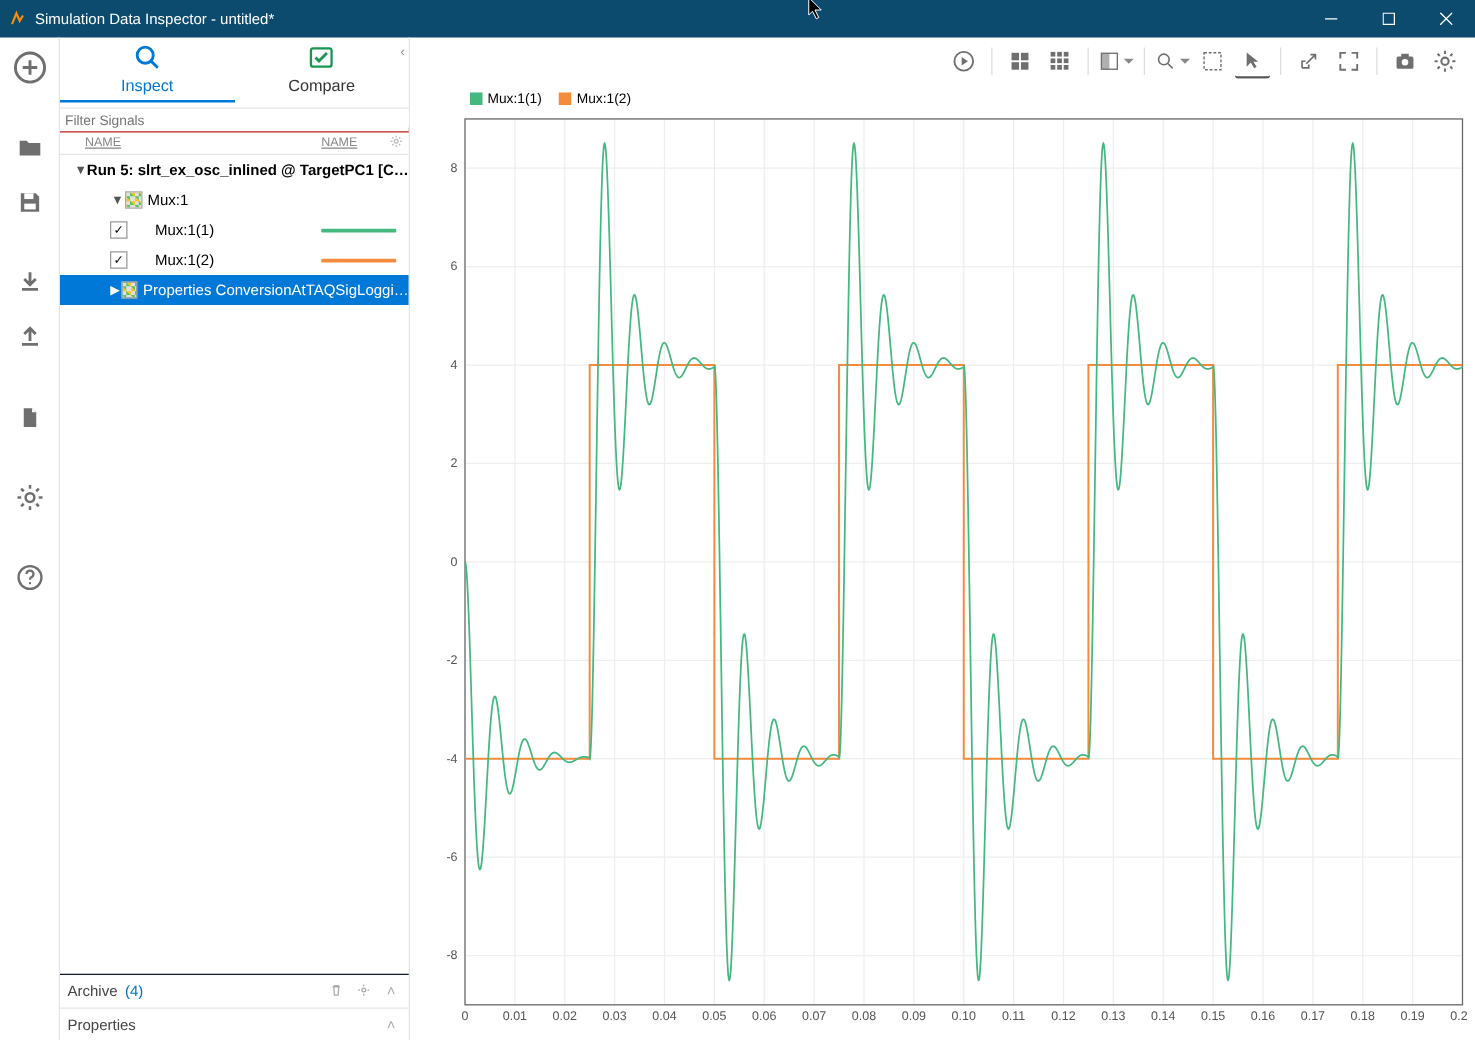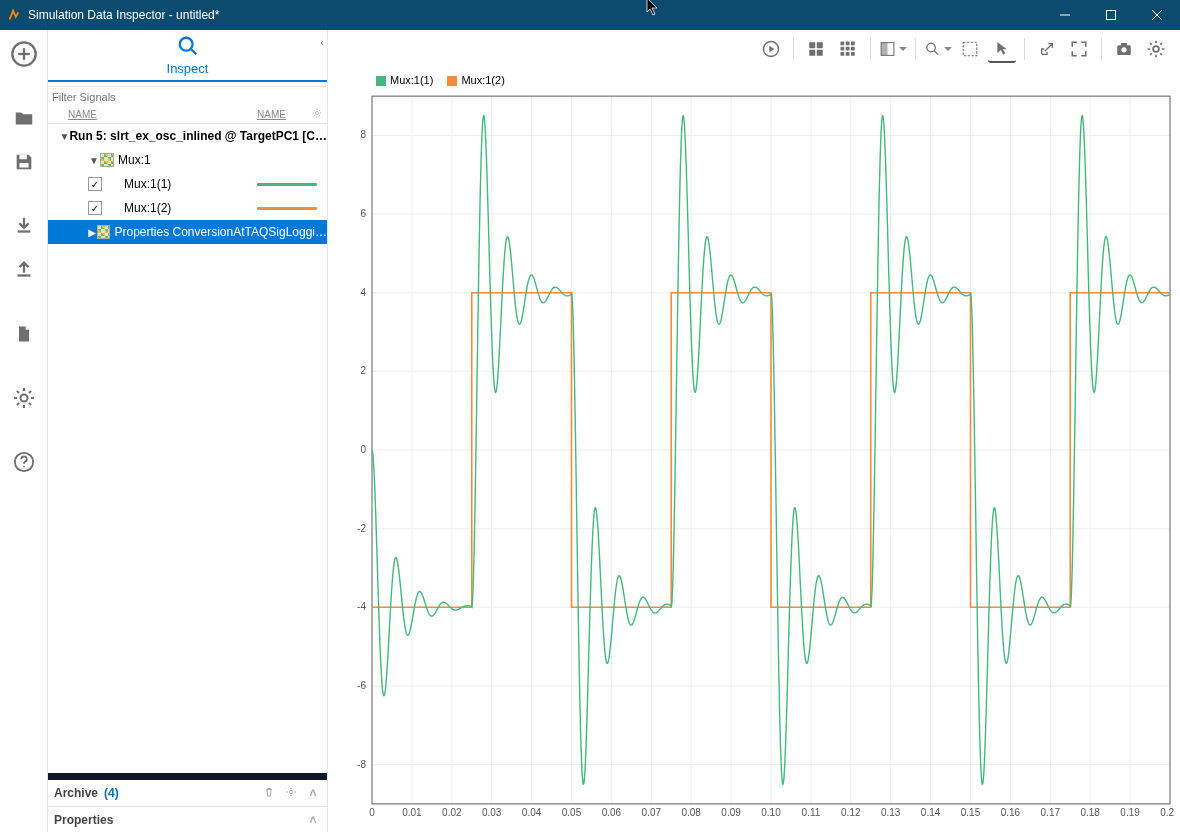--- a/index.html
+++ b/index.html
@@ -17,38 +17,38 @@
   .vtoolbar .vbtn.big svg { width: 28px; height: 28px; }
   .vtoolbar .spacer { height: 12px; }
   .left-panel { width: 280px; border-right: 1px solid #e5e5e5; display: flex; flex-direction: column; position:relative;}
   .left-collapse { position:absolute; right:-1px; top:4px; width:12px; height:16px; display:flex; align-items:center; justify-content:center; color:#888; font-size:11px;}
   .tabs { display: flex; height: 56px; }
   .tab { flex: 1; display: flex; flex-direction: column; align-items: center; justify-content: center; font-size: 13px; color: #333; gap:4px;}
   .tab.active { color: #0078d7; }
   .tab-underline { height: 2px; width: 100%; }
   .tab.active .tab-underline { background: #0078d7; }
   .tab svg { width: 22px; height: 22px; }
-  .filter { height: 20px; border-top: 1px solid #e5e5e5; border-bottom: 2px solid #b91c1c; }
+  .filter { height: 20px; border-top: 1px solid #e5e5e5; border-bottom: 4px solid #b91c1c; }
   .filter input { width: 100%; height: 100%; border: none; padding: 0 4px; font-size: 11px; outline: none; color:#666;}
   .colhead { height: 18px; display: flex; align-items: center; font-size: 10px; color: #888; border-bottom: 1px solid #e5e5e5; padding-left: 20px; position:relative;text-decoration:underline;}
   .colhead .col-name { flex:1; }
   .colhead .col-line { width: 70px; }
   .colhead .gear { position:absolute; right:4px; top:1px; color:#bbb;}
   .tree { flex: 1; overflow: auto; font-size: 12px; }
   .tree-row { height: 24px; display: flex; align-items: center; padding-left: 4px; white-space: nowrap; overflow:hidden; text-overflow:ellipsis;}
   .tree-row .cb { width: 14px; height: 14px; margin-right: 4px; display:flex; align-items:center; justify-content:center; border:1px solid #999; font-size:10px; background:#fff;}
   .tree-row .cbspace { width: 18px; }
   .tree-row .caret { width: 12px; text-align:center; color:#555; font-size:10px;}
   .tree-row .sigicon { width:14px; height:14px; margin-right:4px; display:inline-block; background:linear-gradient(45deg,#f5c518 25%,transparent 25%) 0 0/7px 7px, linear-gradient(45deg,transparent 75%,#f5c518 75%) 0 0/7px 7px, linear-gradient(45deg,transparent 75%,#60c060 75%) 3px 3px/7px 7px, linear-gradient(45deg,#60c060 25%,#e0e0e0 25%) 3px 3px/7px 7px; border:1px solid #aaa;}
   .tree-row.selected { background: #0078d7; color: #fff; }
   .tree-row .lineprev { width: 60px; height: 3px; margin-left: auto; margin-right: 10px; border-radius:1px;}
   .indent1 { padding-left: 22px; }
   .indent2 { padding-left: 40px; }
   .bold { font-weight: 600; }
-  .panel-footer { border-top: 7px solid #0f172a; font-weight: bold; }
+  .panel-footer { border-top: 1px solid #0f172a; }
   .footer-row { height: 26px; display: flex; align-items: center; padding: 0 6px; font-size: 12px; color: #444; gap:6px;}
   .footer-row .count { color: #0072bd; }
   .footer-row .spacer-flex { flex:1; }
   .footer-row .mini-icon { color:#aaa; width:16px; text-align:center;}
   
   .plot-pane { flex: 1; display: flex; flex-direction: column; }
   .toolbar { height: 40px; display: flex; align-items: center; justify-content: flex-end; padding: 0 10px; gap: 4px; }
   .toolbar .tbtn { width: 28px; height: 28px; display: flex; align-items: center; justify-content: center; color:#6f6f6f; border-radius:3px;}
   .toolbar .sep { width: 1px; height: 22px; background: #ddd; margin: 0 4px; }
   .toolbar .drop::after { content:""; border:4px solid transparent; border-top-color:#888; margin-left:3px; margin-top:4px;}
@@ -159,20 +159,28 @@
 
   <div class="left-panel">
     <div class="left-collapse">‹</div>
     <div class="tabs">
       <div class="tab active">
         <svg viewBox="0 0 24 24">
             <circle cx="10" cy="10" r="7" fill="none" stroke="#0078d7" stroke-width="2.5"></circle>
             <line x1="15" y1="15" x2="21" y2="21" stroke="#0078d7" stroke-width="2.5"></line>
           </svg>
         <span>Inspect</span>
+        <div class="tab-underline"></div>
+      </div>
+      <div class="tab">
+        <svg viewBox="0 0 24 24">
+            <rect x="3" y="4" width="18" height="16" rx="2" fill="none" stroke="#1a9650" stroke-width="2"></rect>
+            <path d="M7 12 L10 15 L17 8" fill="none" stroke="#1a9650" stroke-width="2.5"></path>
+          </svg>
+        <span>Compare</span>
         <div class="tab-underline"></div>
       </div>
     </div>
     <div class="filter">
       <input placeholder="Filter Signals" style="">
     </div>
     <div class="colhead">
       <span class="col-name">NAME</span>
       <span class="col-line">NAME</span>
       <span class="gear">

